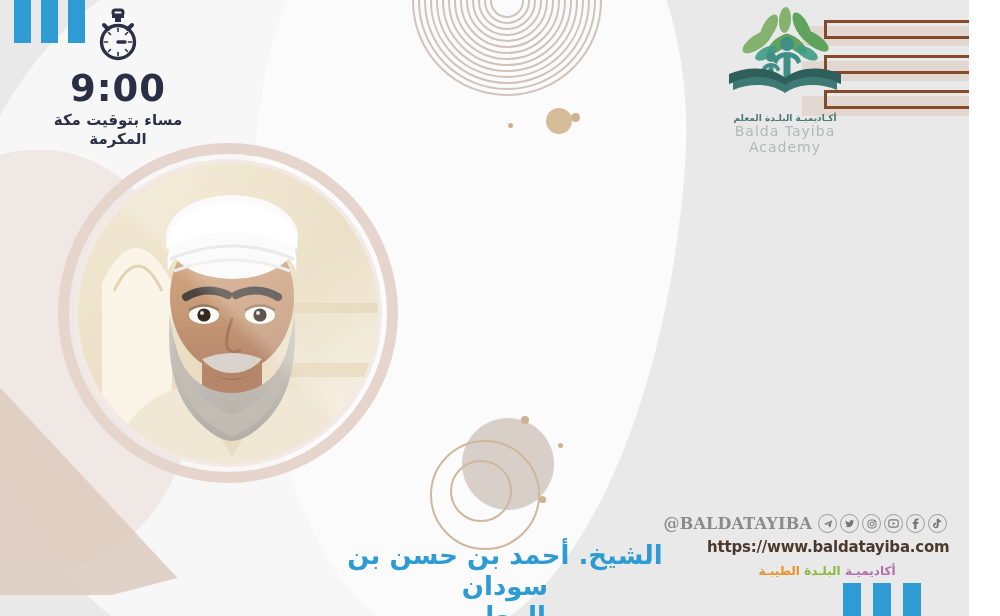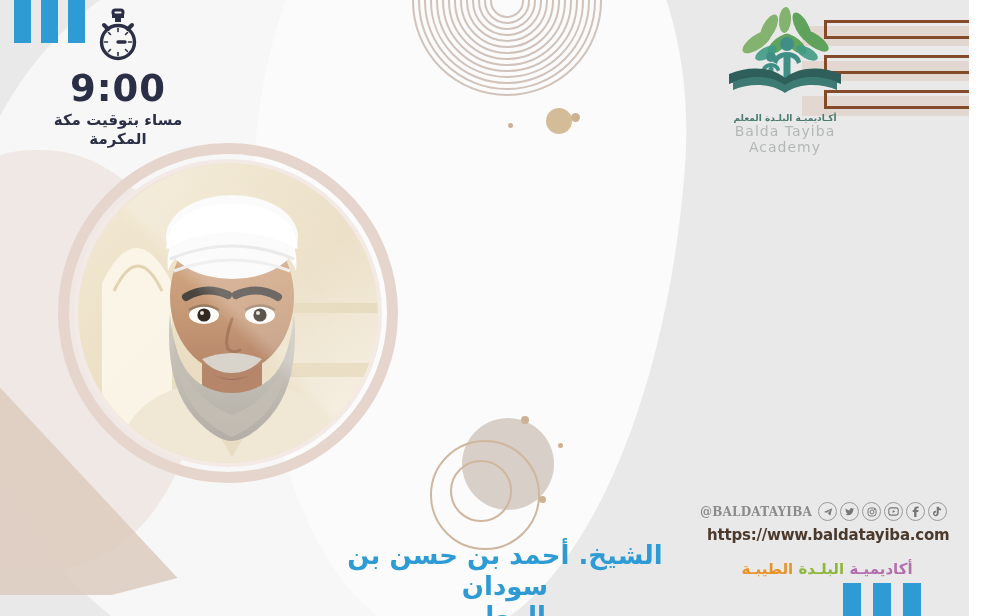--- a/index.html
+++ b/index.html
@@ -318,21 +318,21 @@
   }
   .handle-row {
     display: flex;
     align-items: center;
     justify-content: flex-end;
     gap: 3px;
     direction: ltr;
   }
   .handle-text {
     font-family: "DejaVu Serif", "Liberation Serif", serif;
-    font-size: 12px;
+    font-size: 16px;
     font-weight: 700;
     color: #8b8b8b;
     letter-spacing: .2px;
     margin-right: 3px;
   }
   .soc {
     width: 17px;
     height: 17px;
     border-radius: 50%;
     border: 1.4px solid #9a9a9a;
@@ -343,22 +343,22 @@
     flex: 0 0 auto;
   }
   .site-url {
     margin-top: 5px;
     font-size: 15px;
     font-weight: 700;
     color: #4b3a2c;
     letter-spacing: -.2px;
   }
   .footer-ar {
-    margin-top: 16px;
-    font-size: 15px;
+    margin-top: 8px;
+    font-size: 12px;
     font-weight: 700;
     direction: rtl;
     letter-spacing: 1px;
   }
   .footer-ar .c1 { color: #b36fae; }
   .footer-ar .c2 { color: #8db63f; }
   .footer-ar .c3 { color: #e8922a; }
 </style>
 </head>
 <body>

